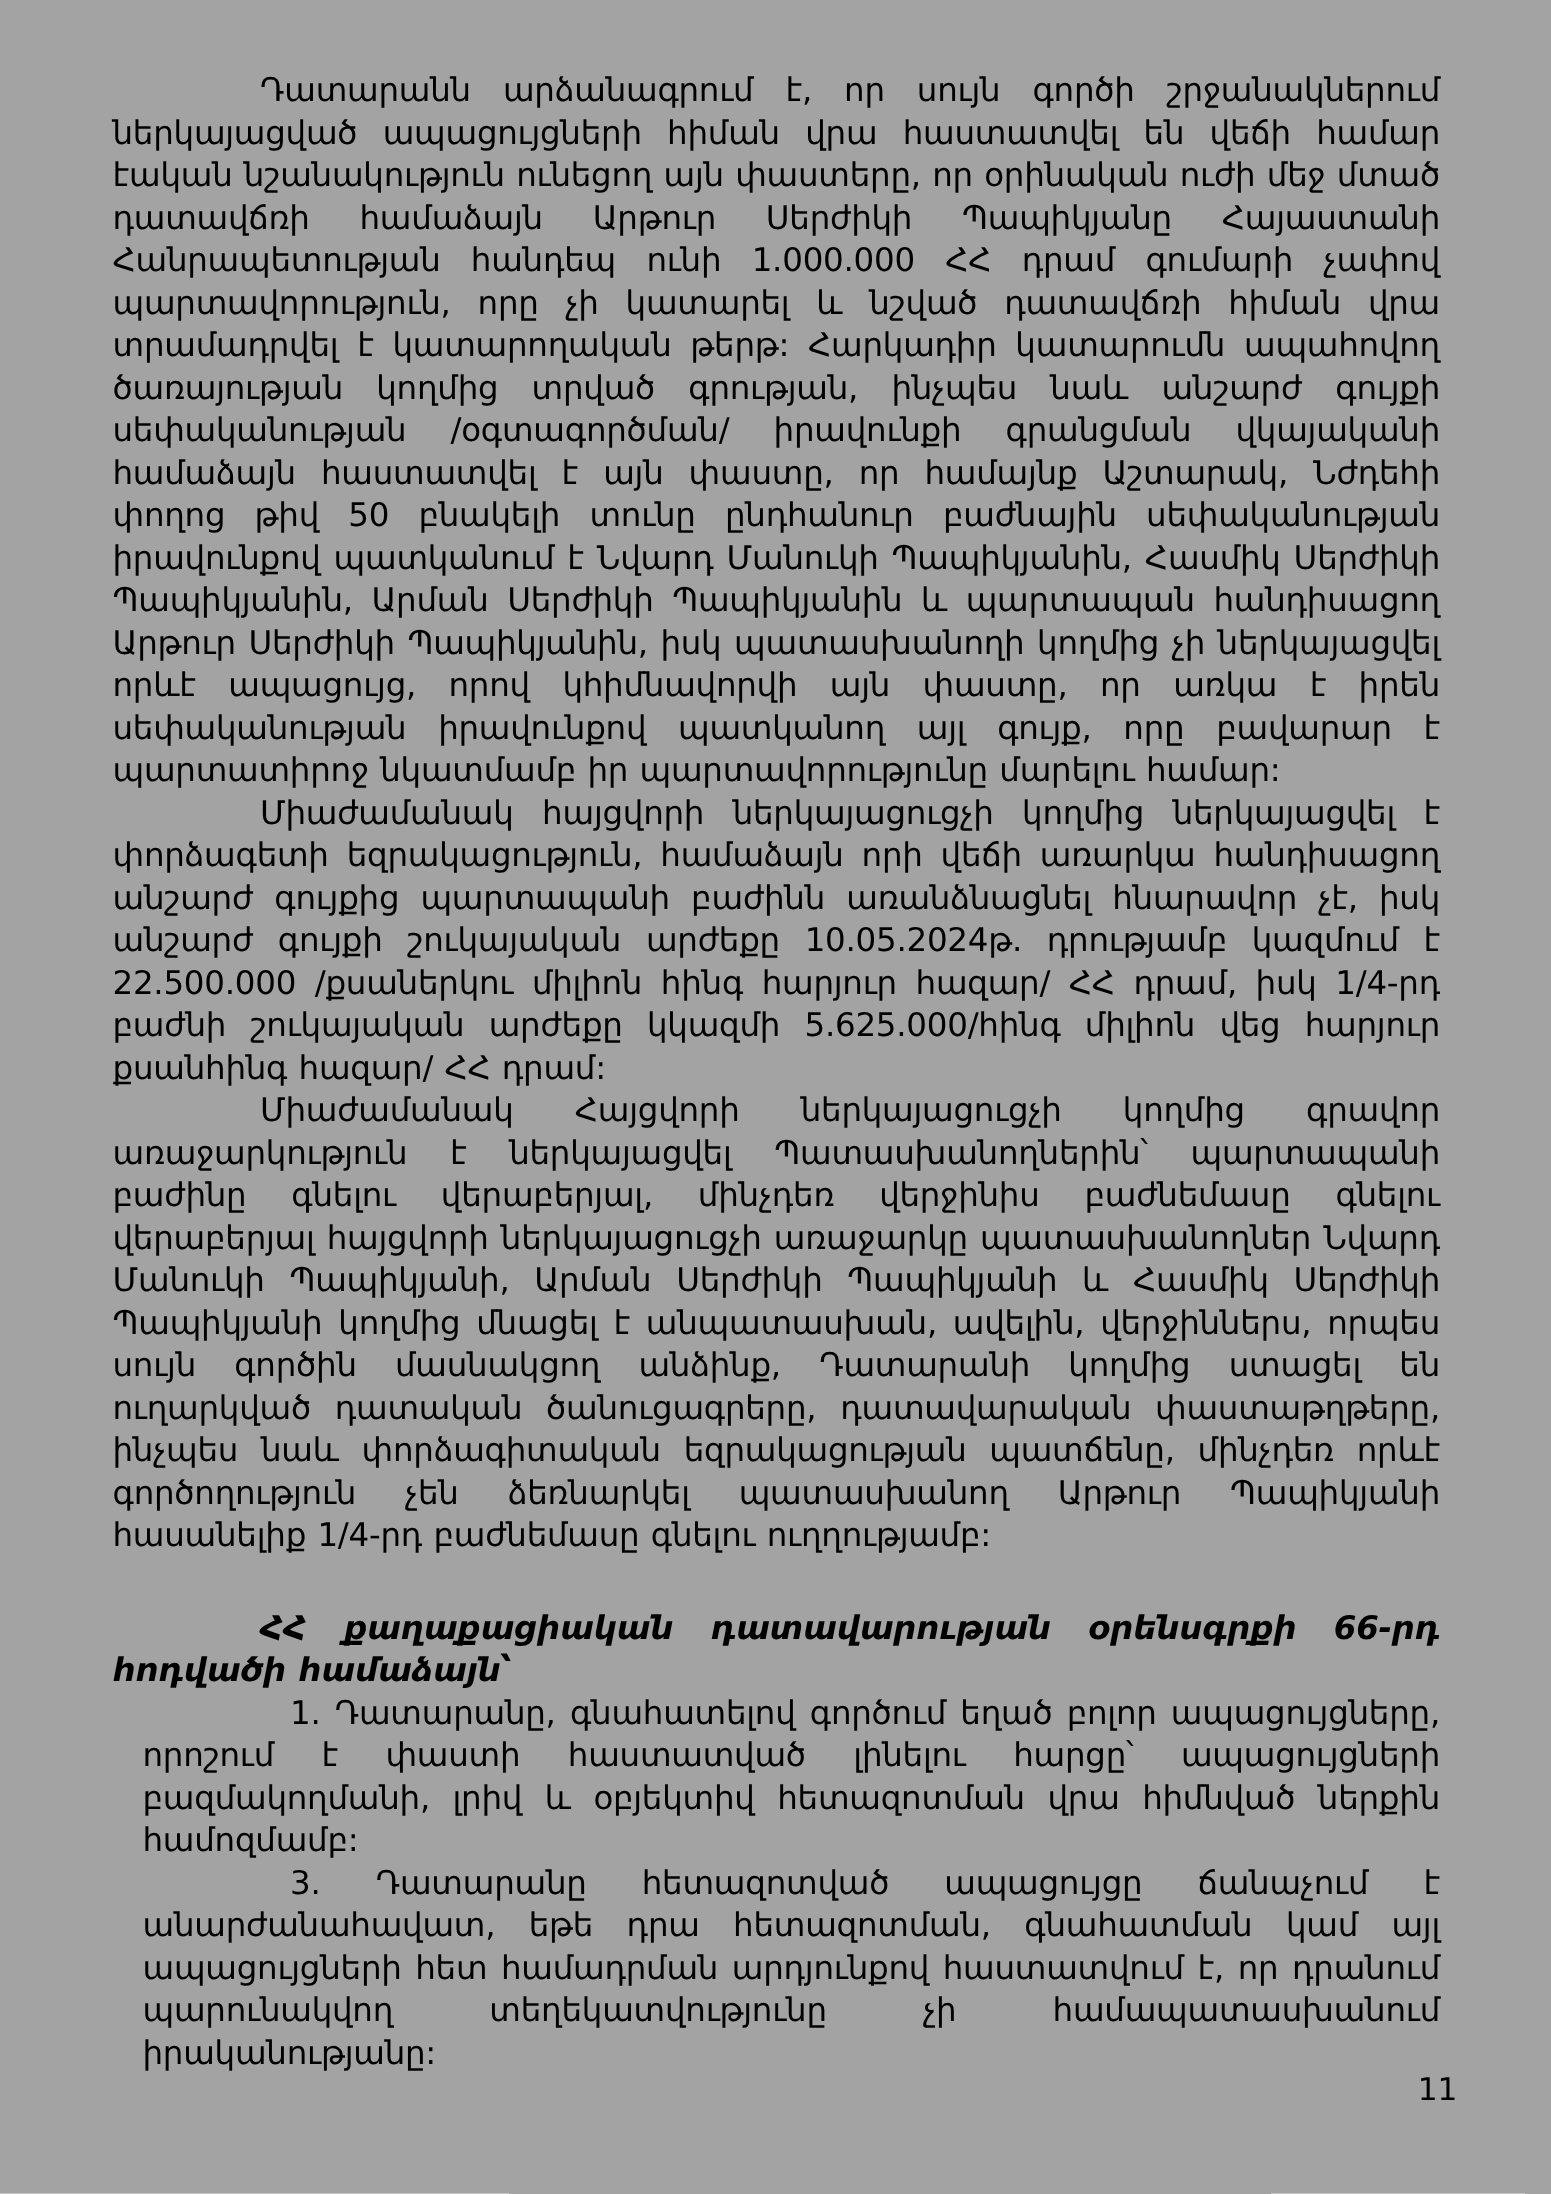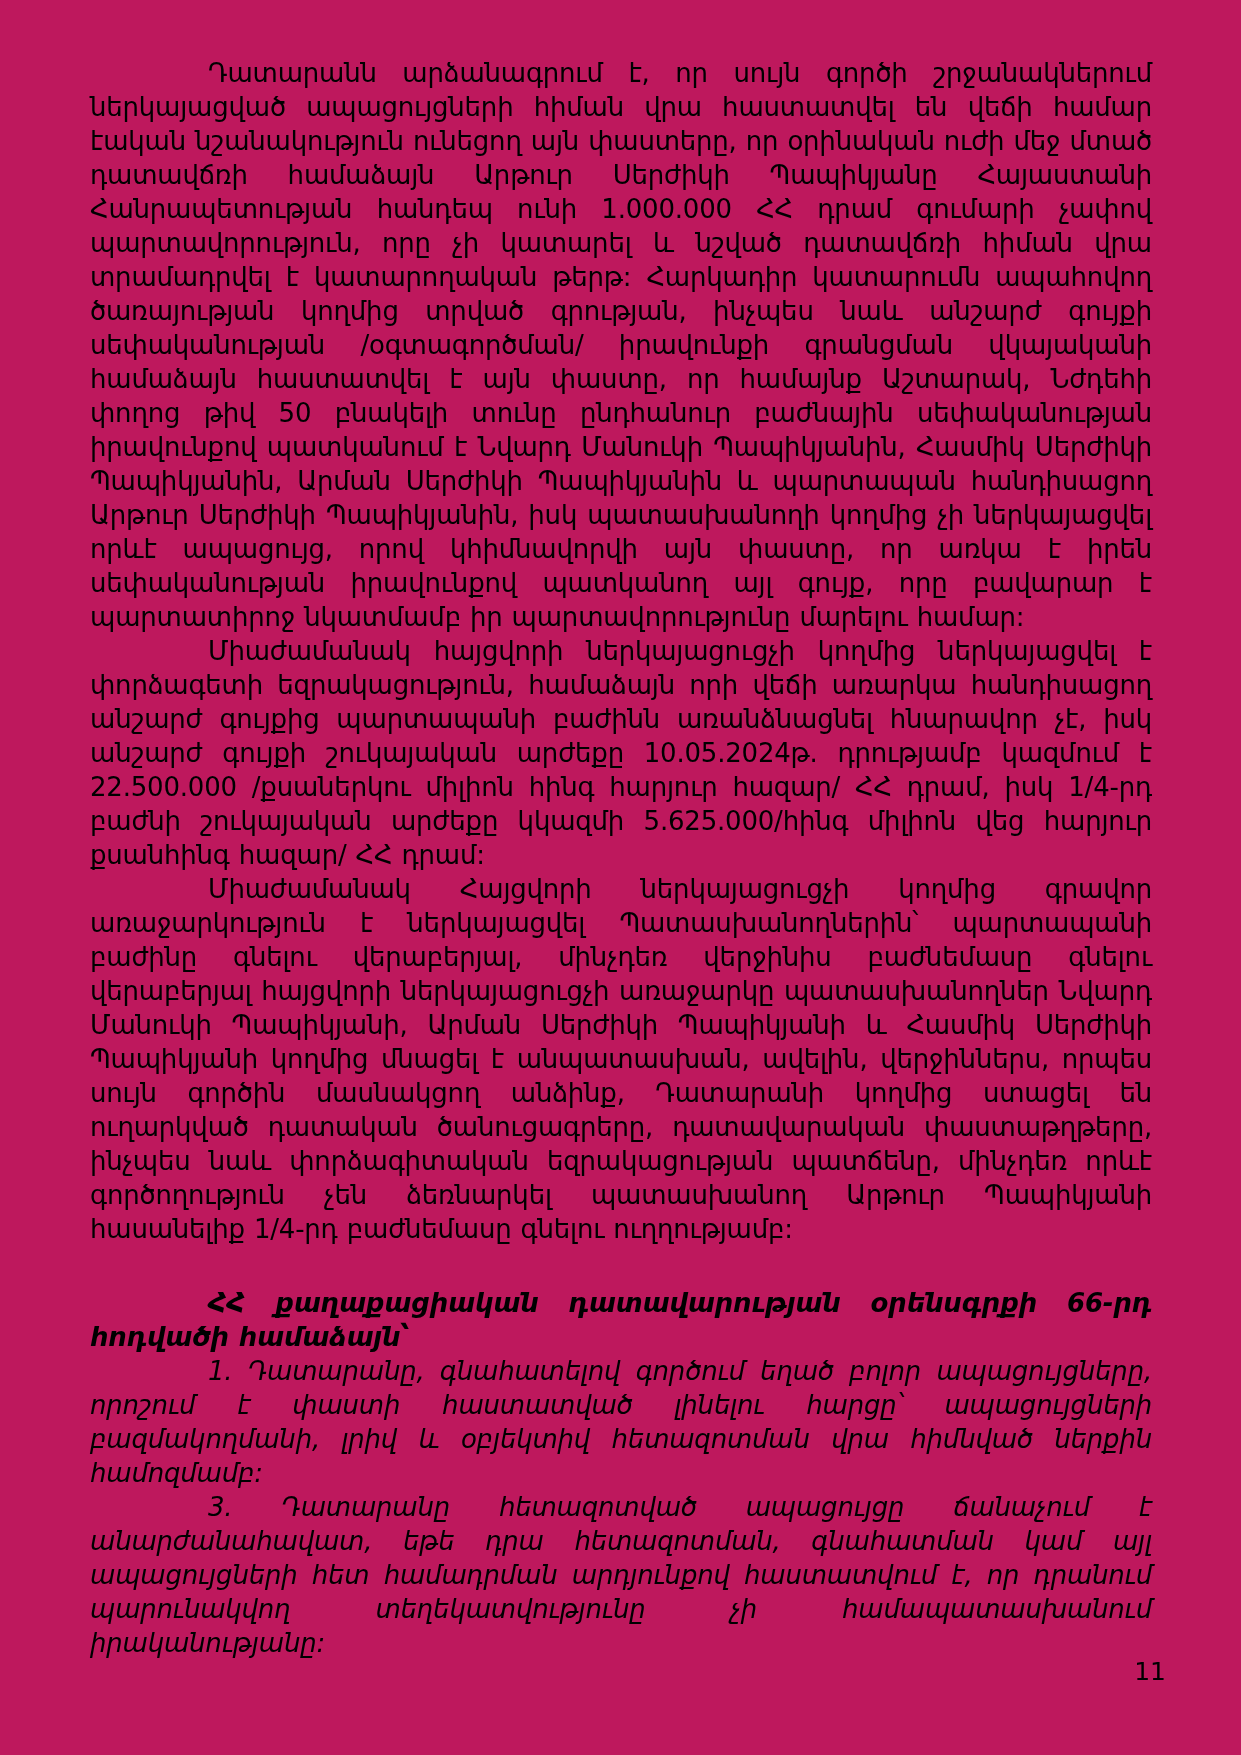--- a/index.html
+++ b/index.html
@@ -4,21 +4,21 @@
 <style>
   html, body {
     margin: 0;
     padding: 0;
     background: #ffffff;
   }
   .page {
     position: relative;
     width: 1241px;
     height: 1755px;
-    background: #be185d;
+    background: #a3a3a3;
     color: #000000;
     font-family: "DejaVu Sans", sans-serif;
     overflow: hidden;
     box-sizing: border-box;
   }
   .content {
     position: absolute;
     left: 90px;
     top: 56px;
     width: 1062px;
@@ -32,21 +32,21 @@
     line-height: 34px;
     letter-spacing: -0.2px;
     word-spacing: 1px;
   }
   .content p.bold-italic {
     font-weight: bold;
     font-style: italic;
     margin-top: 40px;
   }
   .content p.italic {
-    font-style: italic;
+    margin-left: 24px;
   }
   .page-number {
     position: absolute;
     right: 75px;
     bottom: 68px;
     font-size: 25px;
     line-height: 30px;
     font-style: normal;
     color: #000000;
   }

